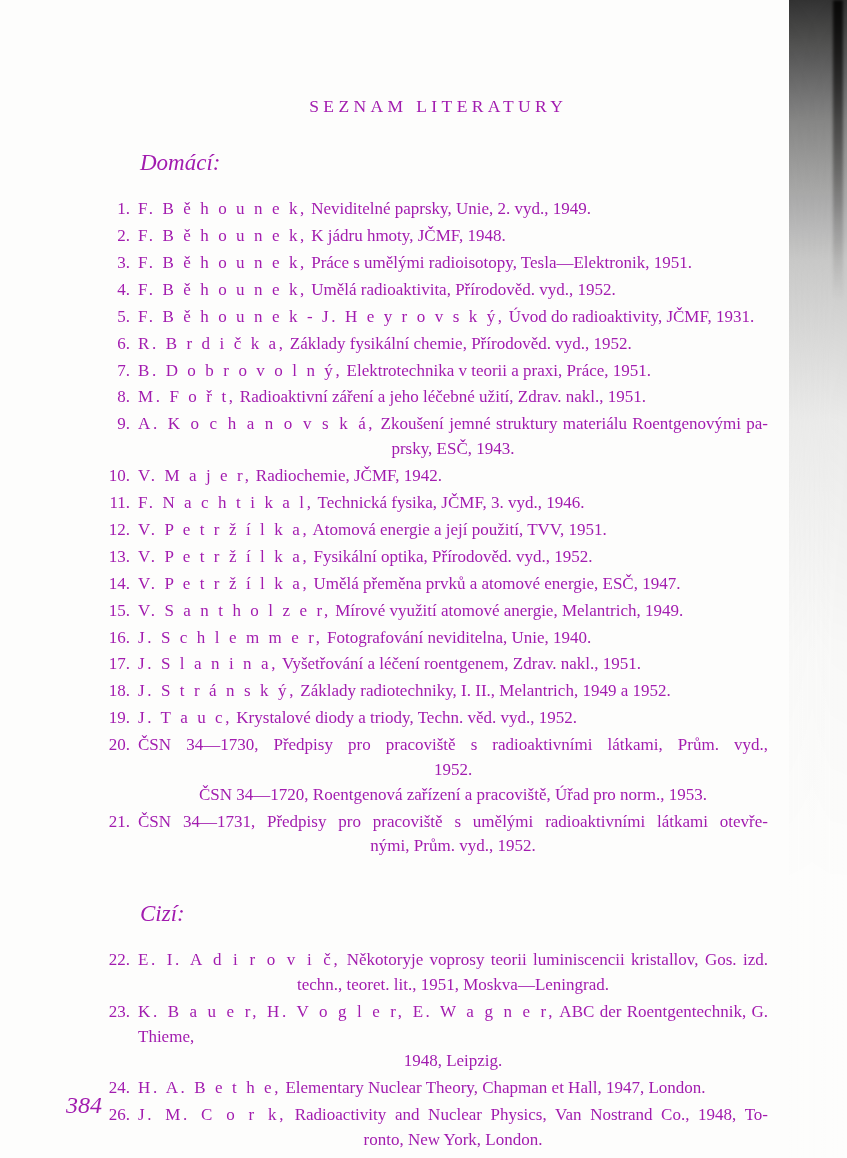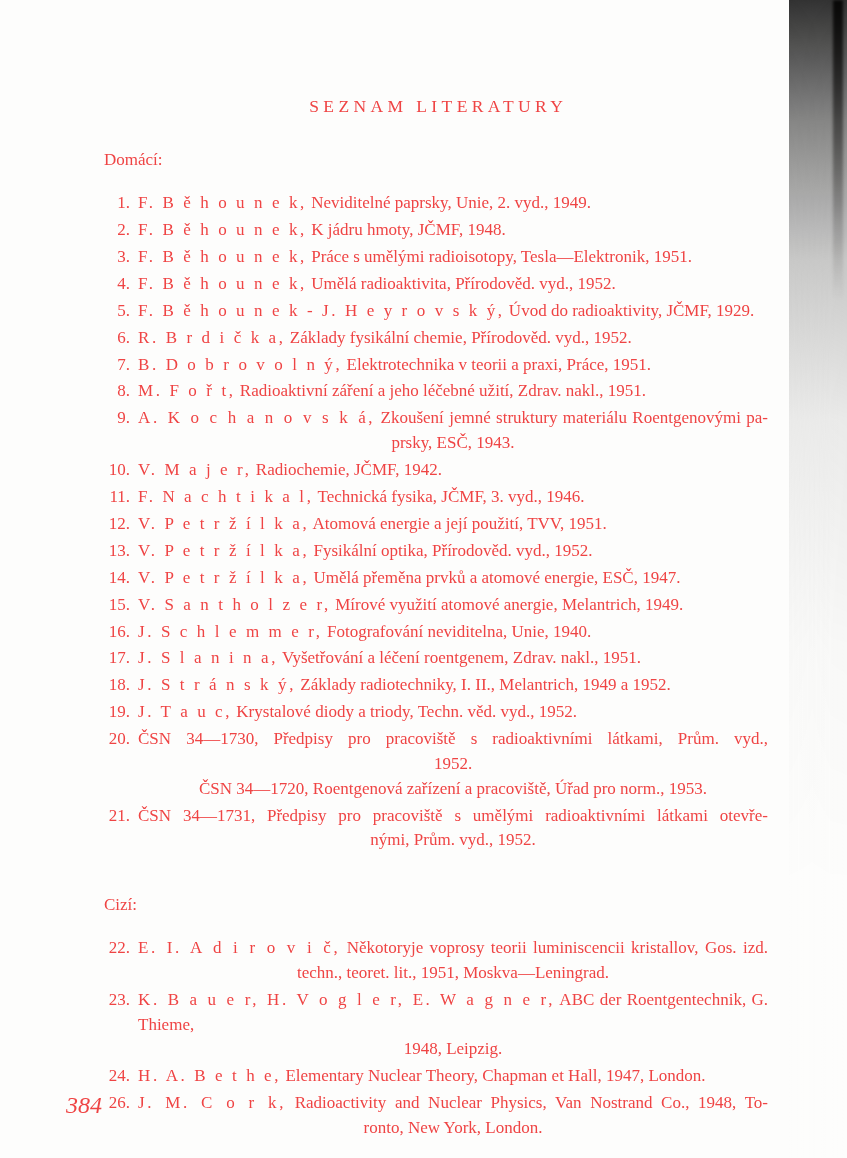--- a/index.html
+++ b/index.html
@@ -8,21 +8,21 @@
     padding: 0;
     background: #ffffff;
   }
   .page {
     position: relative;
     width: 847px;
     height: 1158px;
     margin: 0 auto;
     background: #fdfdfc;
     font-family: "Liberation Serif", "DejaVu Serif", serif;
-    color: #ef4444;
+    color: #a21caf;
     overflow: hidden;
   }
 
   
   .scan-shadow {
     position: absolute;
     top: 0;
     right: 0;
     width: 58px;
     height: 1158px;
@@ -71,21 +71,23 @@
     margin-top: 96px;
     text-align: center;
     font-size: 17.5px;
     letter-spacing: 4.4px;
     text-indent: 4.4px;
     font-weight: 400;
     white-space: pre;
   }
 
   .section-head {
-    font-size: 17px;
+    font-style: italic;
+    font-size: 23px;
+    margin-left: 36px;
   }
   .section-head-domestic { margin-top: 33px; }
   .section-head-foreign  { margin-top: 42px; }
 
   .ref-list {
     list-style: none;
     margin: 0;
     padding: 0;
     font-size: 17px;
   }
@@ -160,21 +162,21 @@
         <span class="ref-text"><span class="sp">F.  B ě h o u n e k,</span><span> Práce s umělými radioisotopy, Tesla—Elektronik, 1951.</span></span>
       </li>
 
       <li class="ref-item">
         <span class="ref-num">4.</span>
         <span class="ref-text"><span class="sp">F.  B ě h o u n e k,</span><span> Umělá radioaktivita, Přírodověd. vyd., 1952.</span></span>
       </li>
 
       <li class="ref-item">
         <span class="ref-num">5.</span>
-        <span class="ref-text"><span class="sp">F.  B ě h o u n e k - J.  H e y r o v s k ý,</span><span> Úvod do radioaktivity, JČMF, 1929.</span></span>
+        <span class="ref-text"><span class="sp">F.  B ě h o u n e k - J.  H e y r o v s k ý,</span><span> Úvod do radioaktivity, JČMF, 1931.</span></span>
       </li>
 
       <li class="ref-item">
         <span class="ref-num">6.</span>
         <span class="ref-text"><span class="sp">R.  B r d i č k a,</span><span> Základy fysikální chemie, Přírodověd. vyd., 1952.</span></span>
       </li>
 
       <li class="ref-item">
         <span class="ref-num">7.</span>
         <span class="ref-text"><span class="sp">B.  D o b r o v o l n ý,</span><span> Elektrotechnika v teorii a praxi, Práce, 1951.</span></span>

